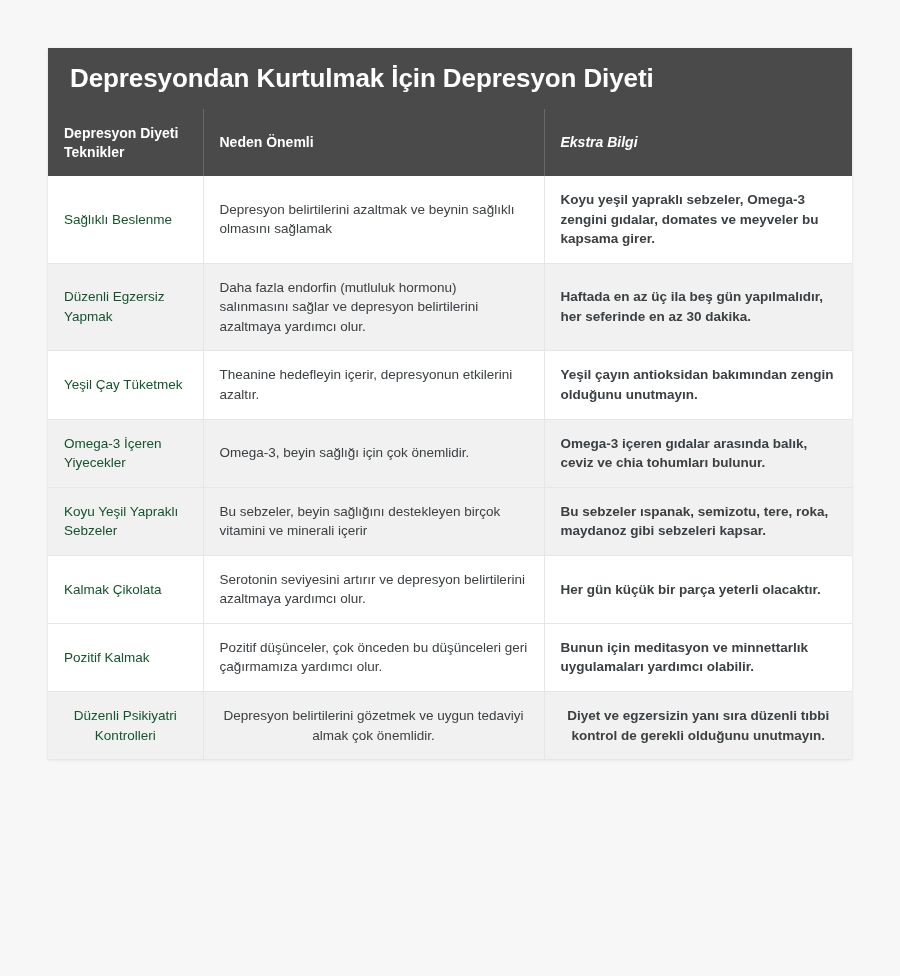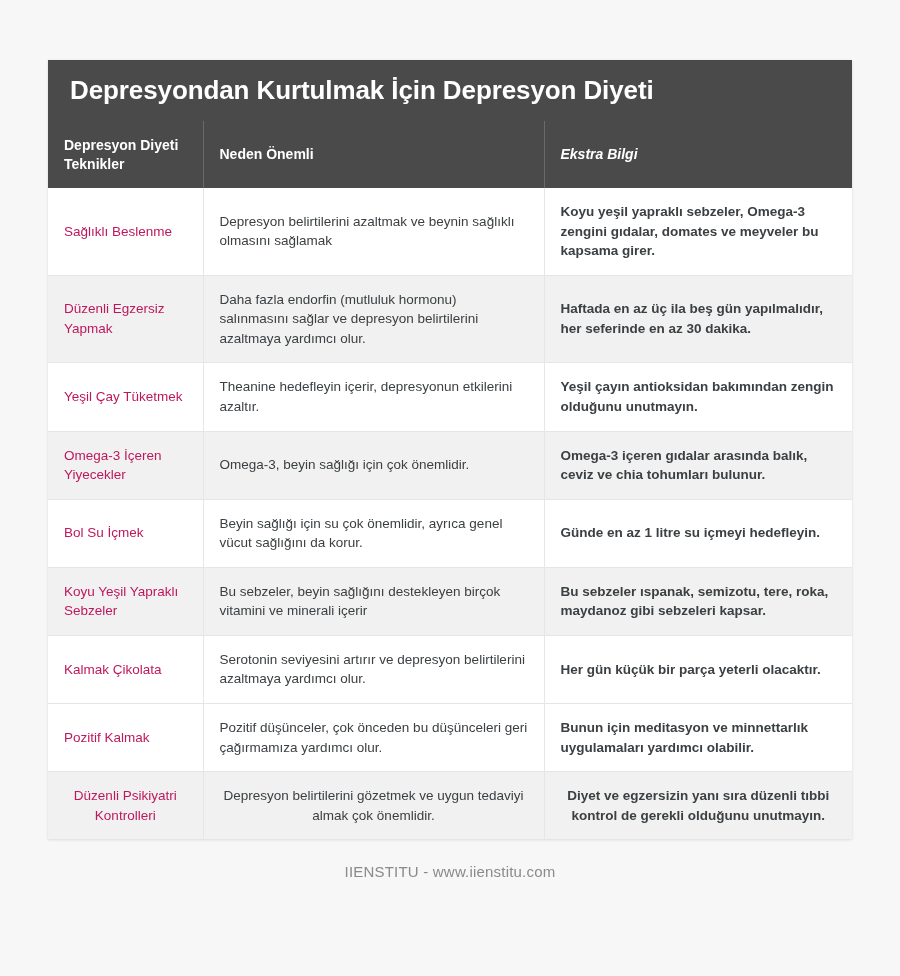--- a/index.html
+++ b/index.html
@@ -11,21 +11,21 @@
     height: 976px;
     background: #f7f7f7;
     font-family: "Liberation Sans", sans-serif;
     -webkit-font-smoothing: antialiased;
   }
 
   .page {
     width: 900px;
     height: 976px;
     box-sizing: border-box;
-    padding: 60px 48px 0 48px;
+    padding: 48px 48px 0 48px;
     background: #f7f7f7;
     position: relative;
   }
 
   .card {
     width: 804px;
     background: #ffffff;
     box-shadow: 0 1px 3px rgba(0,0,0,0.10), 0 0 1px rgba(0,0,0,0.06);
   }
 
@@ -82,21 +82,21 @@
     border-right: 1px solid #e6e6e6;
     border-bottom: 1px solid #e6e6e6;
     box-sizing: border-box;
   }
   tbody td:last-child { border-right: none; font-weight: bold; }
   tbody tr:last-child td { border-bottom: none; text-align: center; }
 
   tbody tr.alt td { background: #f1f1f1; }
   tbody tr.plain td { background: #ffffff; }
 
-  tbody td.col-technique { color: #be185d; }
+  tbody td.col-technique { color: #14532d; }
 
   .footer {
     width: 804px;
     text-align: center;
     color: #8a8a8a;
     font-size: 15px;
     padding-top: 24px;
     letter-spacing: 0.2px;
   }
 </style>
@@ -138,25 +138,20 @@
           <tr class="plain">
             <td class="col-technique">Yeşil Çay Tüketmek</td>
             <td class="col-why">Theanine hedefleyin içerir, depresyonun etkilerini azaltır.</td>
             <td class="col-extra">Yeşil çayın antioksidan bakımından zengin olduğunu unutmayın.</td>
           </tr>
           <tr class="alt">
             <td class="col-technique">Omega-3 İçeren Yiyecekler</td>
             <td class="col-why">Omega-3, beyin sağlığı için çok önemlidir.</td>
             <td class="col-extra">Omega-3 içeren gıdalar arasında balık, ceviz ve chia tohumları bulunur.</td>
           </tr>
-          <tr class="plain">
-            <td class="col-technique">Bol Su İçmek</td>
-            <td class="col-why">Beyin sağlığı için su çok önemlidir, ayrıca genel vücut sağlığını da korur.</td>
-            <td class="col-extra">Günde en az 1 litre su içmeyi hedefleyin.</td>
-          </tr>
           <tr class="alt">
             <td class="col-technique">Koyu Yeşil Yapraklı Sebzeler</td>
             <td class="col-why">Bu sebzeler, beyin sağlığını destekleyen birçok vitamini ve minerali içerir</td>
             <td class="col-extra">Bu sebzeler ıspanak, semizotu, tere, roka, maydanoz gibi sebzeleri kapsar.</td>
           </tr>
           <tr class="plain">
             <td class="col-technique">Kalmak Çikolata</td>
             <td class="col-why">Serotonin seviyesini artırır ve depresyon belirtilerini azaltmaya yardımcı olur.</td>
             <td class="col-extra">Her gün küçük bir parça yeterli olacaktır.</td>
           </tr>
@@ -168,15 +163,14 @@
           <tr class="alt">
             <td class="col-technique">Düzenli Psikiyatri Kontrolleri</td>
             <td class="col-why">Depresyon belirtilerini gözetmek ve uygun tedaviyi almak çok önemlidir.</td>
             <td class="col-extra">Diyet ve egzersizin yanı sıra düzenli tıbbi kontrol de gerekli olduğunu unutmayın.</td>
           </tr>
         </tbody>
     </table>
 
   </div>
 
-  <div class="footer">IIENSTITU - www.iienstitu.com</div>
 
 </div>
 
 </body></html>

